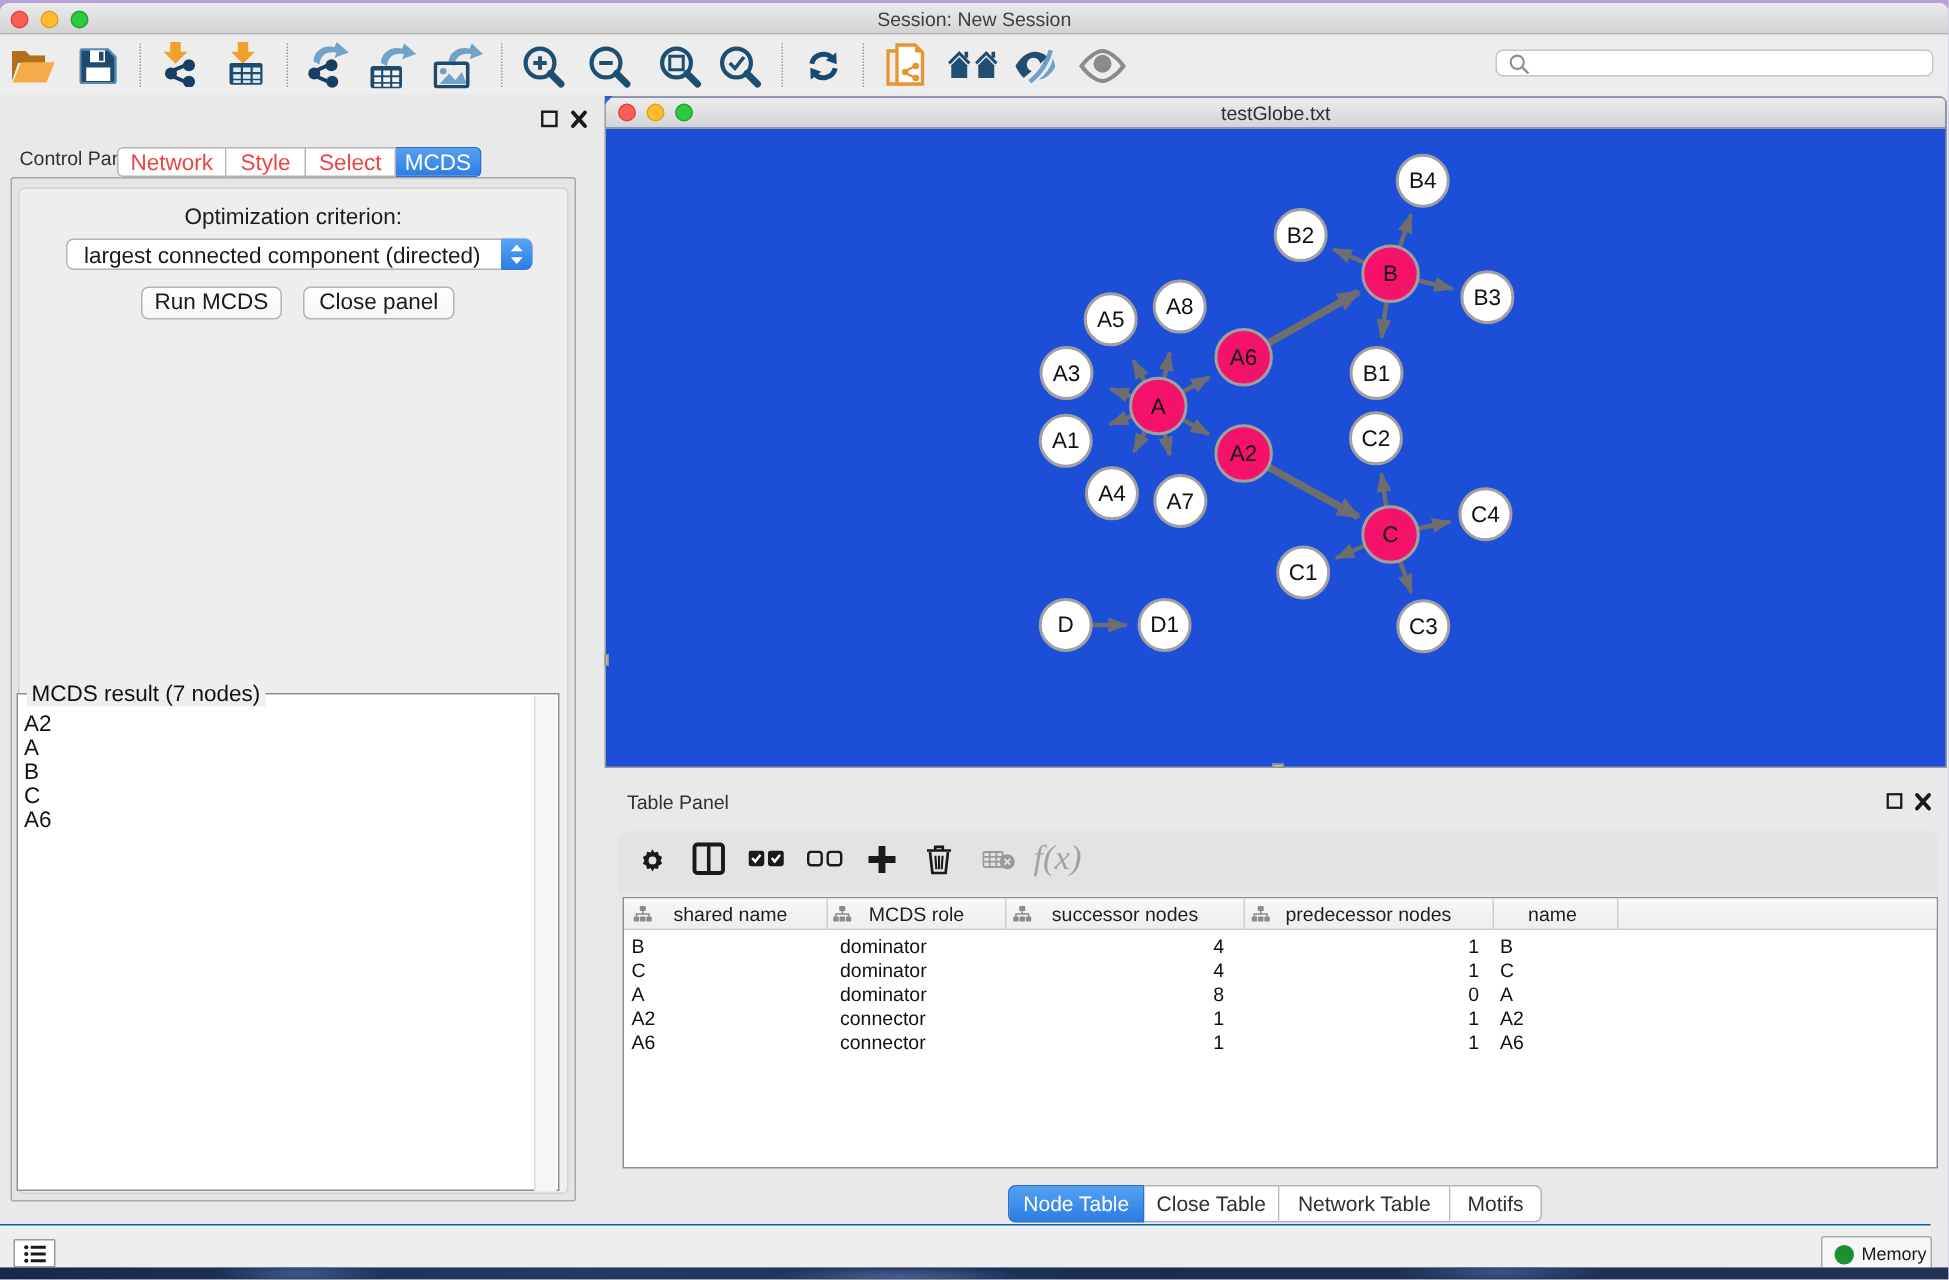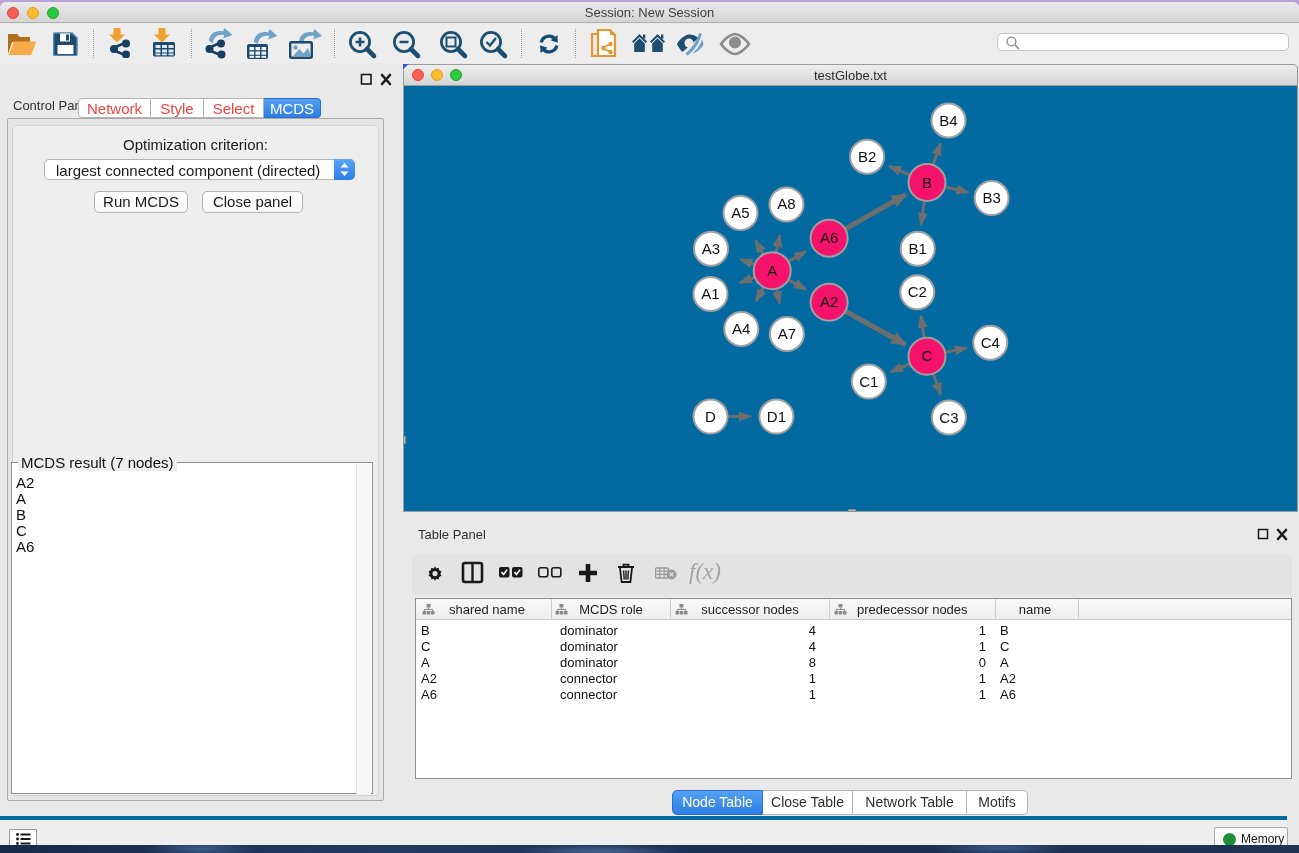--- a/index.html
+++ b/index.html
@@ -30,21 +30,21 @@
 #combo { position:absolute; left:44px; top:96px; width:311px; height:21px; background:#fff; border:1px solid #b3b3b3; border-radius:5px; }
 #combo .ct { position:absolute; left:11px; top:2px; font-size:15px; color:#1a1a1a; white-space:nowrap; }
 #combo .cap { position:absolute; right:-1px; top:-1px; width:21px; height:21px; background:linear-gradient(#5aa5f4,#2c7ce4); border-radius:0 5px 5px 0; }
 .btn { position:absolute; top:128px; height:22px; background:linear-gradient(#ffffff,#f6f6f6); border:1px solid #b3b3b3; border-radius:5px; font-size:15px; color:#1a1a1a; text-align:center; line-height:20px; }
 #fieldset { position:absolute; left:11px; top:399px; width:362px; height:332px; border:1px solid #8f8f8f; background:#fff; }
 #fieldset .legend { position:absolute; left:6px; top:-9px; background:#eeeeee; padding:0 3px; font-size:15px; color:#111; white-space:nowrap; }
 #mcdslist { position:absolute; left:4px; top:12px; font-size:15px; color:#111; line-height:16px; }
 #fscroll { position:absolute; right:1px; top:1px; width:15px; height:330px; background:#f6f6f6; border-left:1px solid #dcdcdc; }
 
 
-#netframe { position:absolute; left:403px; top:1px; width:895px; height:448px; border:1px solid #9b9b9b; border-radius:5px 5px 0 0; background:#0369a1; }
+#netframe { position:absolute; left:403px; top:1px; width:895px; height:448px; border:1px solid #9b9b9b; border-radius:5px 5px 0 0; background:#1d4ed8; }
 #net-tbar { position:absolute; left:0; top:0; width:100%; height:21px; background:linear-gradient(#ededed,#d4d4d4); border-bottom:1px solid #9e9e9e; border-radius:4px 4px 0 0; }
 #net-tbar .t1 { left:8px; background:#f95f57; border:0.5px solid #e0443e; }
 #net-tbar .t2 { left:27px; background:#fbbd2e; border:0.5px solid #e0a024; }
 #net-tbar .t3 { left:46px; background:#2bc840; border:0.5px solid #24a233; }
 #net-title { position:absolute; top:3px; left:0; width:100%; text-align:center; font-size:13px; color:#2e2e2e; }
 #graph { position:absolute; left:0; top:22px; }
 .nl { font-size:15px; fill:#111; text-anchor:middle; }
 .e  { stroke:#6e6e6e; stroke-width:3; }
 .et { stroke:#6e6e6e; stroke-width:5; }
 
@@ -54,21 +54,21 @@
 #tbl { position:absolute; left:415px; top:535px; width:877px; height:181px; background:#fff; border:1px solid #8f8f8f; }
 #tblhead { position:absolute; left:0; top:0; width:875px; height:21px; background:linear-gradient(#f8f8f8,#eeeeee); border-bottom:1px solid #c9c9c9; }
 .hsep { position:absolute; top:0; height:21px; width:0; border-left:1px solid #cfcfcf; }
 .hlabel { position:absolute; top:3px; font-size:13px; color:#1e1e1e; white-space:nowrap; }
 .cell { position:absolute; font-size:13px; color:#111; }
 #bottabs { position:absolute; left:672px; top:727px; height:25px; }
 .btab { position:absolute; top:0; height:25px; background:#fff; border:1px solid #b5b5b5; font-size:14px; color:#2f2f2f; text-align:center; line-height:23px; }
 .btab.sel { background:linear-gradient(#53a1f2,#2d7de4); color:#fff; border-color:#2d6fce; }
 
 
-#statusbar { position:absolute; left:0; top:814px; width:1287px; height:29px; background:#eeeeee; border-top:4px solid #0369a1; }
+#statusbar { position:absolute; left:0; top:814px; width:1287px; height:29px; background:#eeeeee; border-top:1px solid #0369a1; }
 #sb-left { position:absolute; left:9px; top:9px; width:28px; height:19px; background:#fff; border:1px solid #9a9a9a; border-radius:1px; }
 #sb-mem { position:absolute; left:1214px; top:7px; width:74px; height:23px; background:#f7f7f7; border:1px solid #ababab; border-radius:2px; font-size:12px; color:#1a1a1a; }
 #deskbottom { position:absolute; left:0; top:845px; width:1299px; height:8px; background:radial-gradient(ellipse 80px 12px at 200px 4px,#3d5a8a,transparent 70%),radial-gradient(ellipse 120px 10px at 600px 6px,#46618f,transparent 70%),radial-gradient(ellipse 100px 12px at 1000px 3px,#3a5585,transparent 70%),linear-gradient(90deg,#17284a,#233a63 30%,#1a2c50 60%,#203355); }
 </style>
 </head>
 <body>
 <div id="win">
   <div id="titlebar">
     <div class="tl t1"></div>
       <div class="tl t2"></div>

